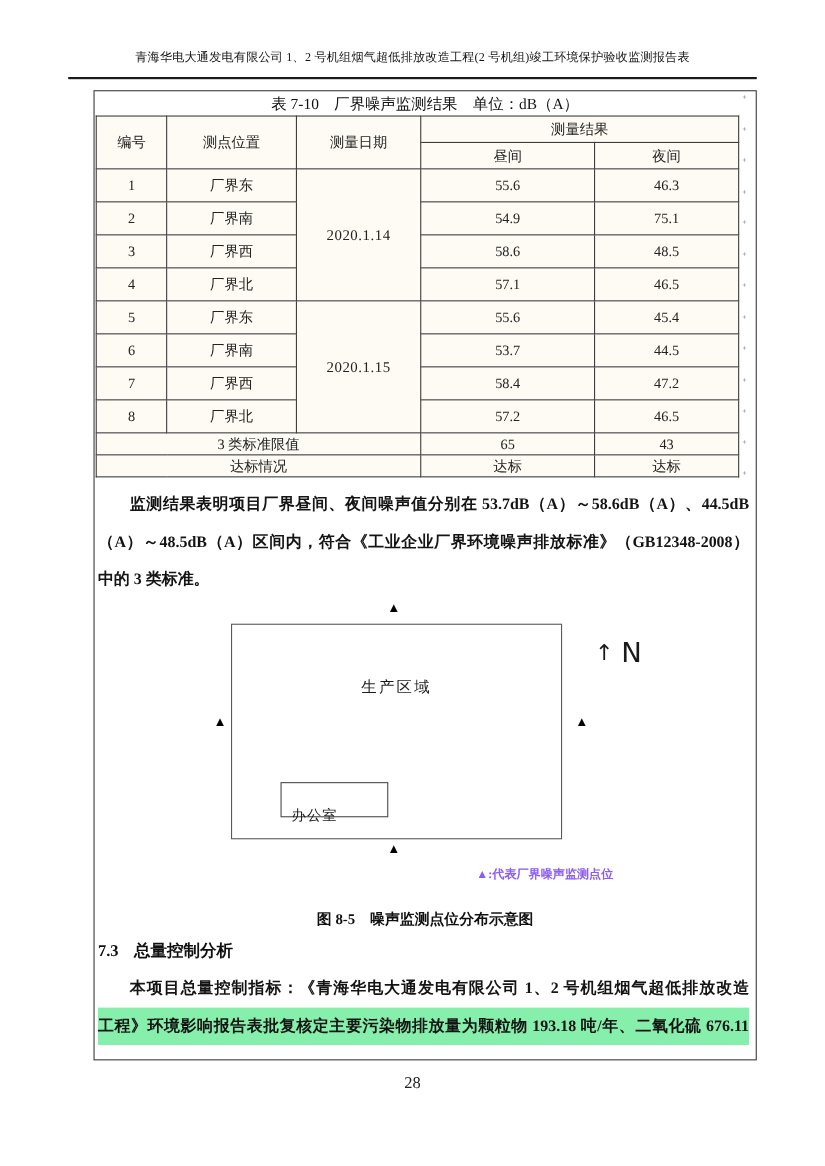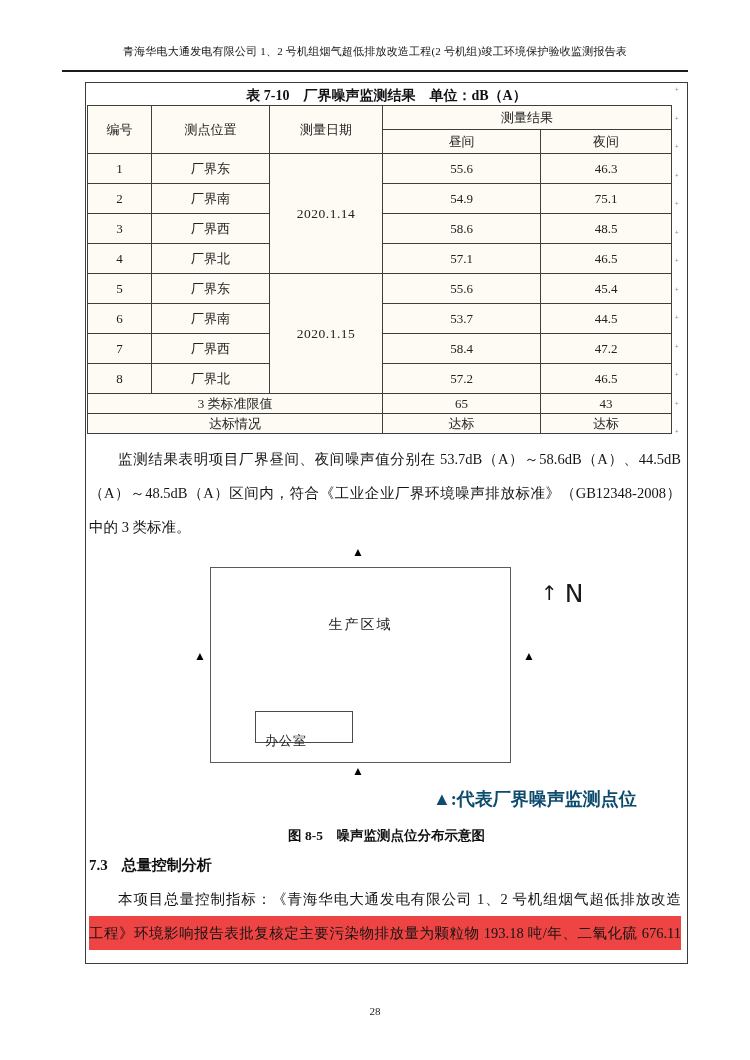--- a/index.html
+++ b/index.html
@@ -15,46 +15,46 @@
   .header-rule{
     position:absolute;top:70px;left:62px;width:626px;height:0;
     border-top:2px solid #1c1c1c;
   }
   .frame{
     position:absolute;top:82px;left:85px;width:601px;height:880px;
     border:1.5px solid #3c3c3c;box-sizing:content-box;
   }
   .table-title{
     margin-top:3px;height:19px;line-height:19px;text-align:center;
-    font-weight:bold;font-size:14px;color:#111;
+    font-weight:normal;font-size:14px;color:#111;
   }
   .table-wrap{position:relative;}
   table.noise{
     border-collapse:collapse;table-layout:fixed;width:584px;margin-left:1px;
     font-size:13px;color:#222;
   }
   table.noise td{
     border:1px solid #3e3e3e;text-align:center;vertical-align:middle;
     background:#fdfbf3;padding:0;overflow:hidden;
   }
   tr.hrow td{height:23px;font-size:13px;}
   tr.drow td{height:29px;}
   tr.srow td{height:19px;}
   td.datecell{font-size:13.5px;letter-spacing:0.5px;}
   .endmarks{
     position:absolute;left:589px;top:-19px;height:348px;width:8px;
     display:flex;flex-direction:column;justify-content:space-between;
     align-items:flex-start;
   }
   .endmarks span{font-size:6px;line-height:6px;color:#8a8a8a;font-family:"DejaVu Sans Mono",monospace;}
-  .para{margin:0;padding:0 6px 0 3px;font-size:14.5px;line-height:34px;color:#141414;}
+  .para{margin:0;padding:0 6px 0 3px;font-size:14.5px;line-height:34px;color:#141414;font-weight:bold;}
   .para .pline{display:block;}
   .pline.just{text-align:justify;text-align-last:justify;}
   .pline.ind{text-indent:2em;}
-  .pline.hl{background:#ef4444;}
+  .pline.hl{background:#86efac;}
   .diagram{position:relative;height:262px;}
   .tri{position:absolute;font-size:12px;line-height:12px;color:#000;}
   .tri-top{left:266px;top:2px;}
   .tri-left{left:108px;top:106px;}
   .tri-right{left:437px;top:106px;}
   .tri-bottom{left:266px;top:221px;}
   .plant-rect{
     position:absolute;left:124px;top:23px;width:301px;height:196px;
     border:1.5px solid #5a5a5a;box-sizing:border-box;
   }
@@ -66,35 +66,35 @@
     position:absolute;left:44px;top:143px;width:98px;height:32px;
     border:1px solid #4a4a4a;box-sizing:border-box;
     display:flex;align-items:center;
   }
   .office-box span{font-size:13px;letter-spacing:1px;padding-left:9px;color:#1c1c1c;margin-top:28px;}
   .north{position:absolute;left:455px;top:36px;display:flex;align-items:flex-start;
     font-family:"DejaVu Sans","Liberation Sans",sans-serif;color:#1a1a1a;}
   .north .arrow{font-size:20px;line-height:26px;}
   .north .nlabel{font-size:25px;line-height:28px;margin-left:7px;}
   .diagram-legend{
-    position:absolute;left:347px;top:243px;font-weight:bold;font-size:18px;color:#0c4a6e;
+    position:absolute;left:347px;top:243px;font-weight:bold;font-size:11px;color:#8b5cf6;
   }
   .fig-caption{
     margin-top:20px;height:20px;line-height:20px;text-align:center;
     font-weight:bold;font-size:13.5px;color:#101010;
   }
   .sec-heading{
     margin-top:9px;padding-left:3px;height:21px;line-height:21px;
     font-weight:bold;font-size:15px;color:#101010;
   }
   .sec-heading .sec-num{margin-right:14px;}
   .sec-body{margin-top:6px;}
   .page-number{
     position:absolute;top:977px;left:0;width:750px;text-align:center;
-    font-size:11px;color:#222;margin-top:28px;
+    font-size:15px;color:#222;
   }
 </style>
 </head>
 <body>
 
 <div class="doc-header">青海华电大通发电有限公司 1、2 号机组烟气超低排放改造工程(2 号机组)竣工环境保护验收监测报告表</div>
 <div class="header-rule"></div>
 
 <div class="frame">
 

